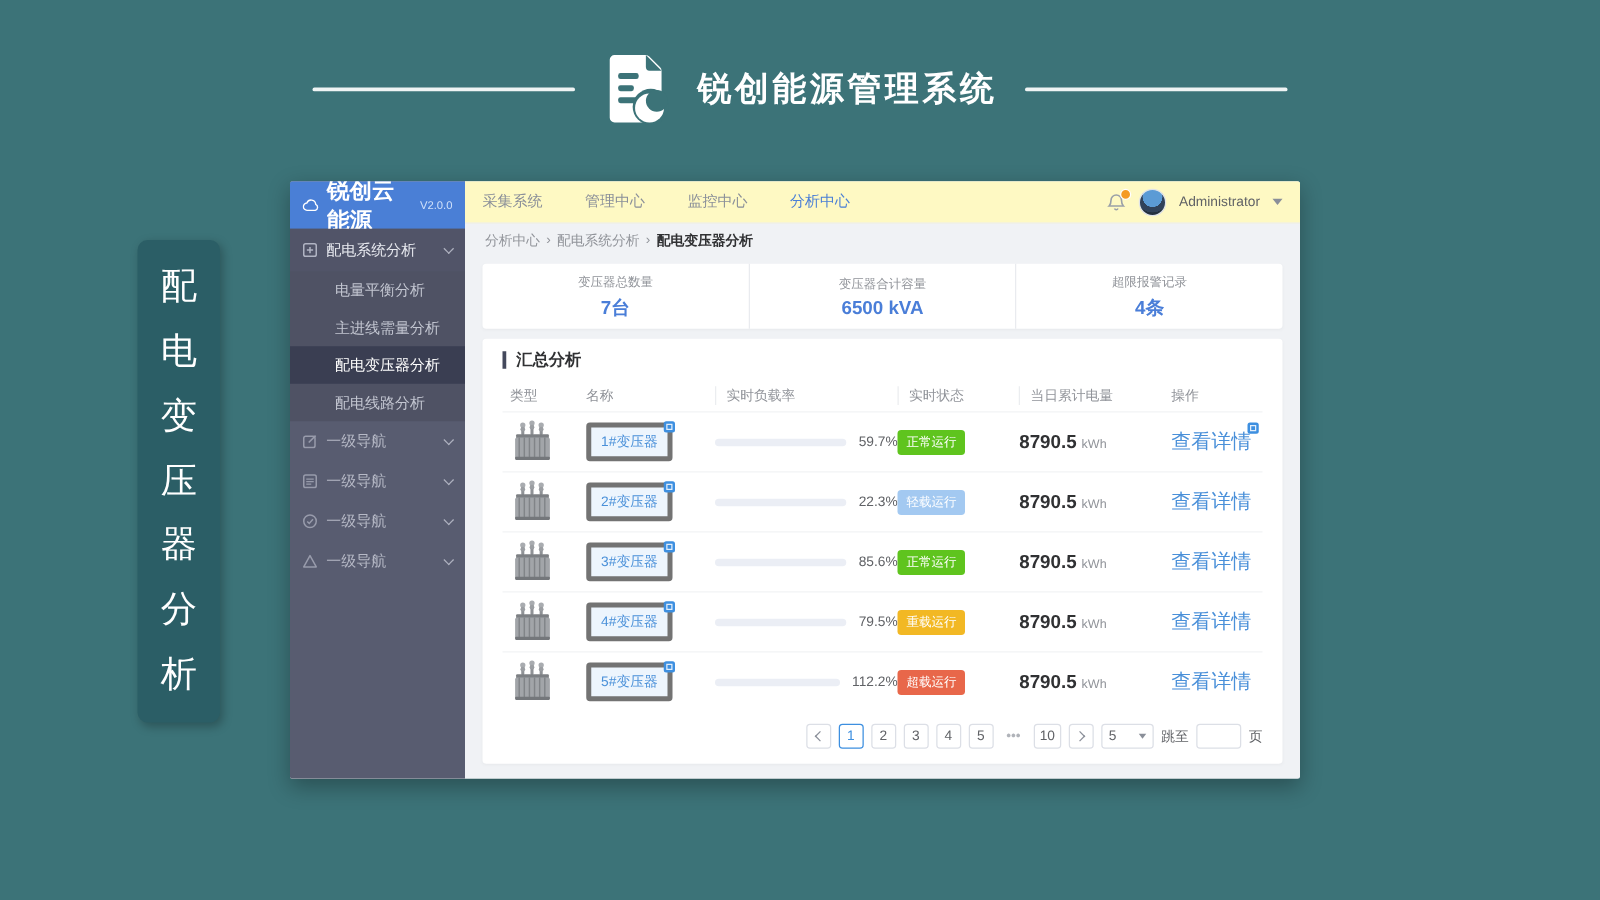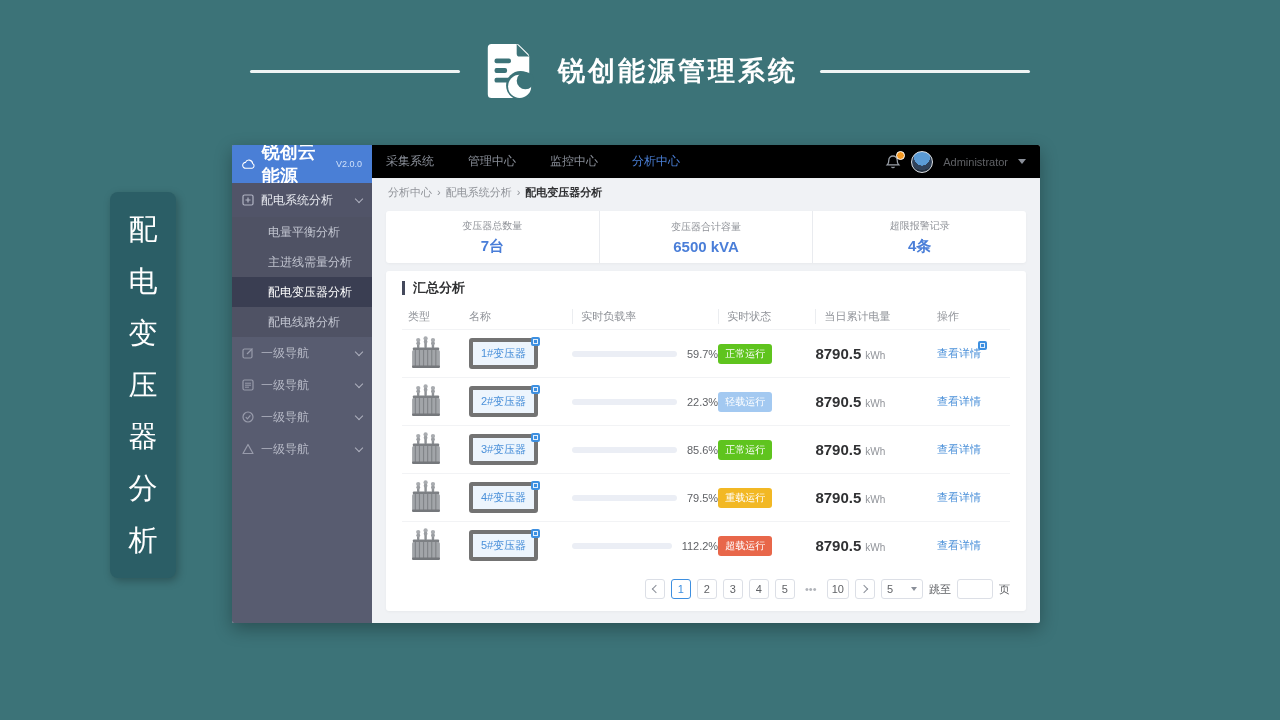--- a/index.html
+++ b/index.html
@@ -30,21 +30,21 @@
   .side-sub { background:rgba(0,0,0,.10); }
   .side-subitem { height:30px; display:flex; align-items:center; padding-left:36px; color:#c3c6d1; cursor:pointer; }
   .side-subitem.active { background:#3a3e52; color:#fff; }
   .side-group { height:32px; display:flex; align-items:center; gap:7px; padding:0 10px; color:#b6b9c6; cursor:pointer; }
   .side-ico { width:12px; height:12px; flex:none; opacity:.8; }
   .chev { width:6px; height:6px; border-right:1.5px solid #aeb1bf; border-bottom:1.5px solid #aeb1bf; transform:rotate(45deg); margin-left:auto; margin-top:-3px; flex:none; }
   .grow { flex:1 1 auto; }
 
   
   .main { flex:1; display:flex; flex-direction:column; min-width:0; }
-  .topbar { height:34px; background:#000000; border-bottom:1px solid #eceef2; display:flex; align-items:center; padding:0 14px; flex:none; }
+  .topbar { height:34px; background:#fef9c3; border-bottom:1px solid #eceef2; display:flex; align-items:center; padding:0 14px; flex:none; }
   .topnav { display:flex; gap:34px; font-size:12px; color:#8a8f99; }
   .topnav .nav-item { cursor:pointer; }
   .topnav .nav-item.active { color:#4a7fd6; }
   .user-zone { margin-left:auto; display:flex; align-items:center; gap:10px; }
   .bell { position:relative; width:16px; height:16px; }
   .bell-badge { position:absolute; top:-3px; right:-4px; width:9px; height:9px; background:#f59a23; border-radius:50%; border:1px solid #fff; }
   .avatar { width:22px; height:22px; border-radius:50%; background:radial-gradient(circle at 50% 28%,#5b9bd5 0 45%,#30425a 46% 70%,#23303f 71%); border:1px solid #dfe3e8; }
   .user-name { font-size:11px; color:#606266; }
   .caret { width:0; height:0; border-left:4px solid transparent; border-right:4px solid transparent; border-top:5px solid #8a8f99; }
 
@@ -95,21 +95,21 @@
   .mini-badge::after { content:""; position:absolute; left:2px; top:2px; right:2px; bottom:2px; border:1px solid rgba(255,255,255,.85); }
 
   .bar-track { width:112px; height:6px; background:#ebeef5; border-radius:3px; overflow:hidden; }
   .bar-fill { height:100%; background:#3d8fe0; border-radius:3px; }
 
   .status-badge { display:inline-block; color:#fff; font-size:10px; padding:3px 7px; border-radius:3px; }
 
   .energy-num { font-size:15px; font-weight:bold; color:#303133; }
   .energy-unit { font-size:10px; color:#909399; margin-left:4px; }
 
-  .link { position:relative; display:inline-block; color:#4a90d9; font-size:11px; cursor:pointer; }
+  .link { position:relative; display:inline-block; color:#4a90d9; font-size:16px; cursor:pointer; }
 
   
   .pager { flex:none; display:flex; align-items:center; justify-content:flex-end; gap:6px; padding:10px 0 4px; font-size:11px; color:#606266; }
   .pg-btn { min-width:20px; height:20px; border:1px solid #dcdfe6; border-radius:3px; background:#fff; display:flex; align-items:center; justify-content:center; font-size:11px; color:#606266; cursor:pointer; padding:0 4px; }
   .pg-btn.active { border-color:#3d8fe0; color:#3d8fe0; }
   .pg-btn.disabled { color:#c0c4cc; }
   .pg-dots { border:none; background:transparent; color:#b0b3b9; }
   .pg-arrow { width:6px; height:6px; border-right:1.5px solid #8a8f99; border-bottom:1.5px solid #8a8f99; }
   .pg-arrow.left { transform:rotate(135deg); margin-left:2px; }
   .pg-arrow.right { transform:rotate(-45deg); margin-right:2px; }

